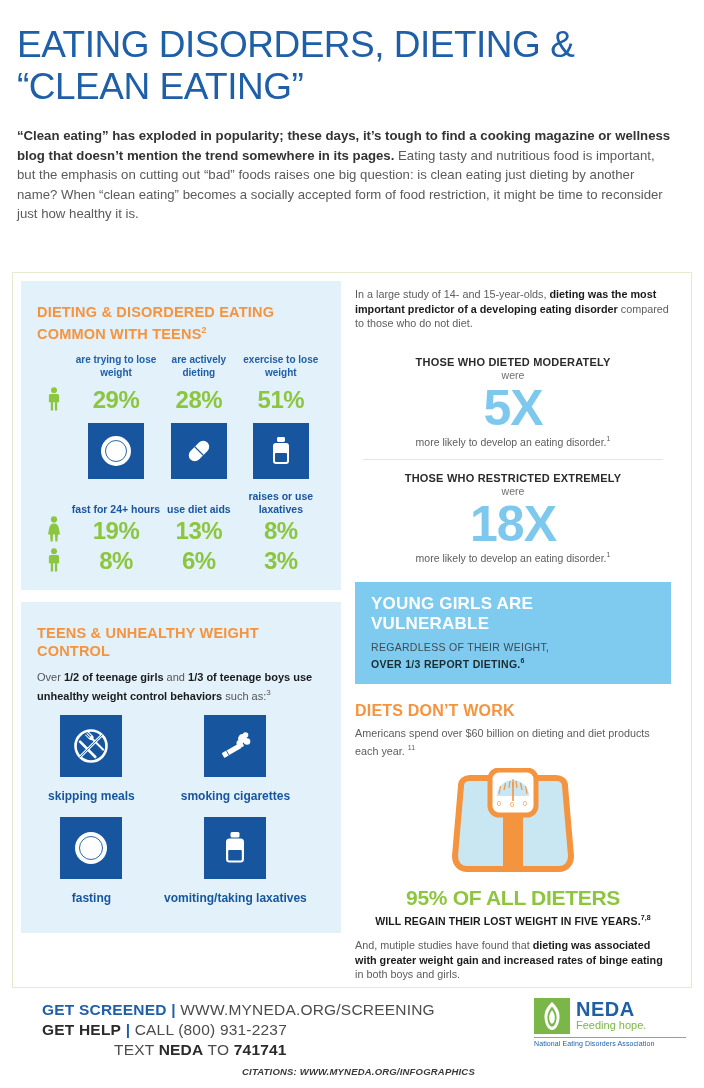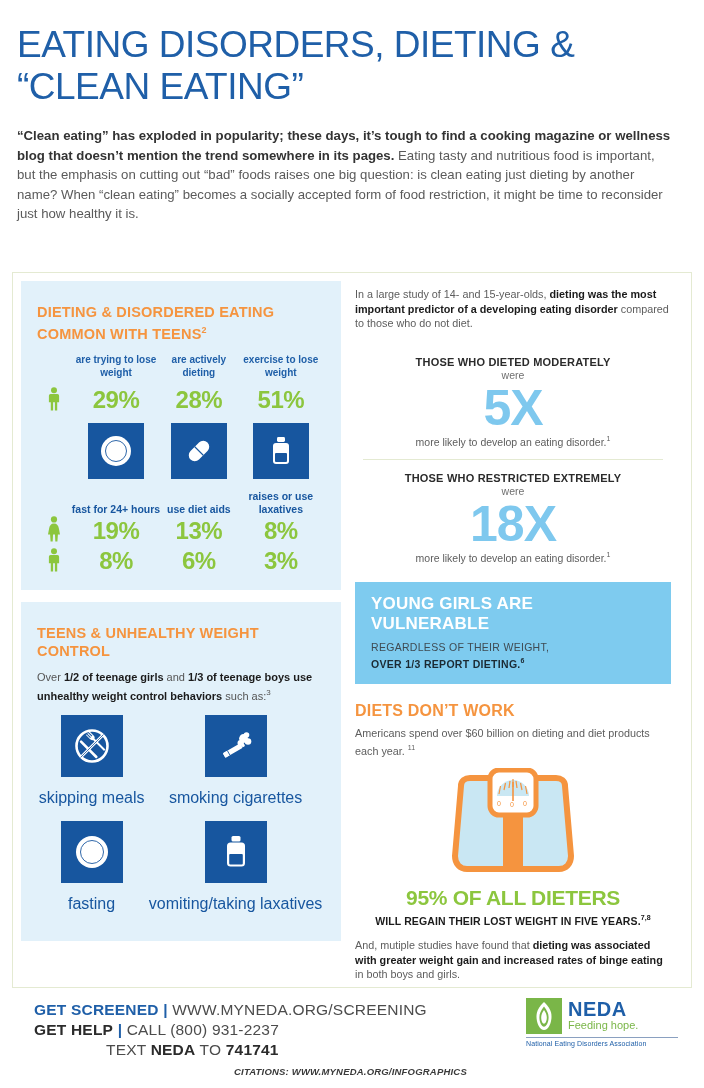--- a/index.html
+++ b/index.html
@@ -101,21 +101,21 @@
     font-size:11px;
     line-height:15px;
     color:#555;
     margin:0 0 12px 0;
   }
   .uc-text b{color:#1b1b1b;}
   .uc-text sup{font-size:8px;}
   .uc-grid{width:100%;border-collapse:collapse;}
   .uc-grid td{text-align:center;padding:0 0 4px 0;vertical-align:top;}
   .uc-grid .uclbl{
-    color:#17569f;font-size:16px;font-weight:normal;
+    color:#17569f;font-size:12px;font-weight:bold;
     padding:4px 0 14px 0;
   }
   .uc-box{width:62px;height:62px;background:#17569f;display:inline-block;position:relative;}
   .uc-box svg{position:absolute;left:50%;top:50%;transform:translate(-50%,-50%);}
 
   
   .right-col{width:344px;padding:14px 14px 0 14px;box-sizing:border-box;}
   .rc-intro{font-size:10.8px;line-height:14.5px;color:#5d5d5d;margin:0 0 25px 0;}
   .rc-intro b{color:#1b1b1b;}
   .xblock{text-align:center;}
@@ -147,21 +147,21 @@
   .pct95{
     text-align:center;color:#8cc63e;font-size:21px;font-weight:bold;
     letter-spacing:-0.3px;margin-top:2px;
   }
   .regain{text-align:center;color:#1b1b1b;font-size:10.5px;font-weight:bold;margin-top:4px;letter-spacing:0.1px;}
   .regain sup{font-size:7px;}
   .final-text{font-size:10.8px;line-height:14.5px;color:#5d5d5d;margin:12px 0 0 0;}
   .final-text b{color:#1b1b1b;}
 
   
-  .footer{position:absolute;left:34px;top:1000px;width:644px;}
+  .footer{position:absolute;left:42px;top:1000px;width:644px;}
   .f-line{font-size:15.5px;line-height:20px;letter-spacing:0.2px;}
   .f-blue{color:#1f5fa8;font-weight:bold;}
   .f-dark{color:#2b2b2b;font-weight:bold;}
   .f-grey{color:#4c4c4c;}
   .f-bar{color:#1f5fa8;font-weight:bold;}
   .f-indent{padding-left:72px;}
   .citations{
     font-size:9.5px;font-style:italic;font-weight:bold;color:#3a3a3a;
     letter-spacing:0.2px;padding-left:200px;padding-top:6px;
   }

